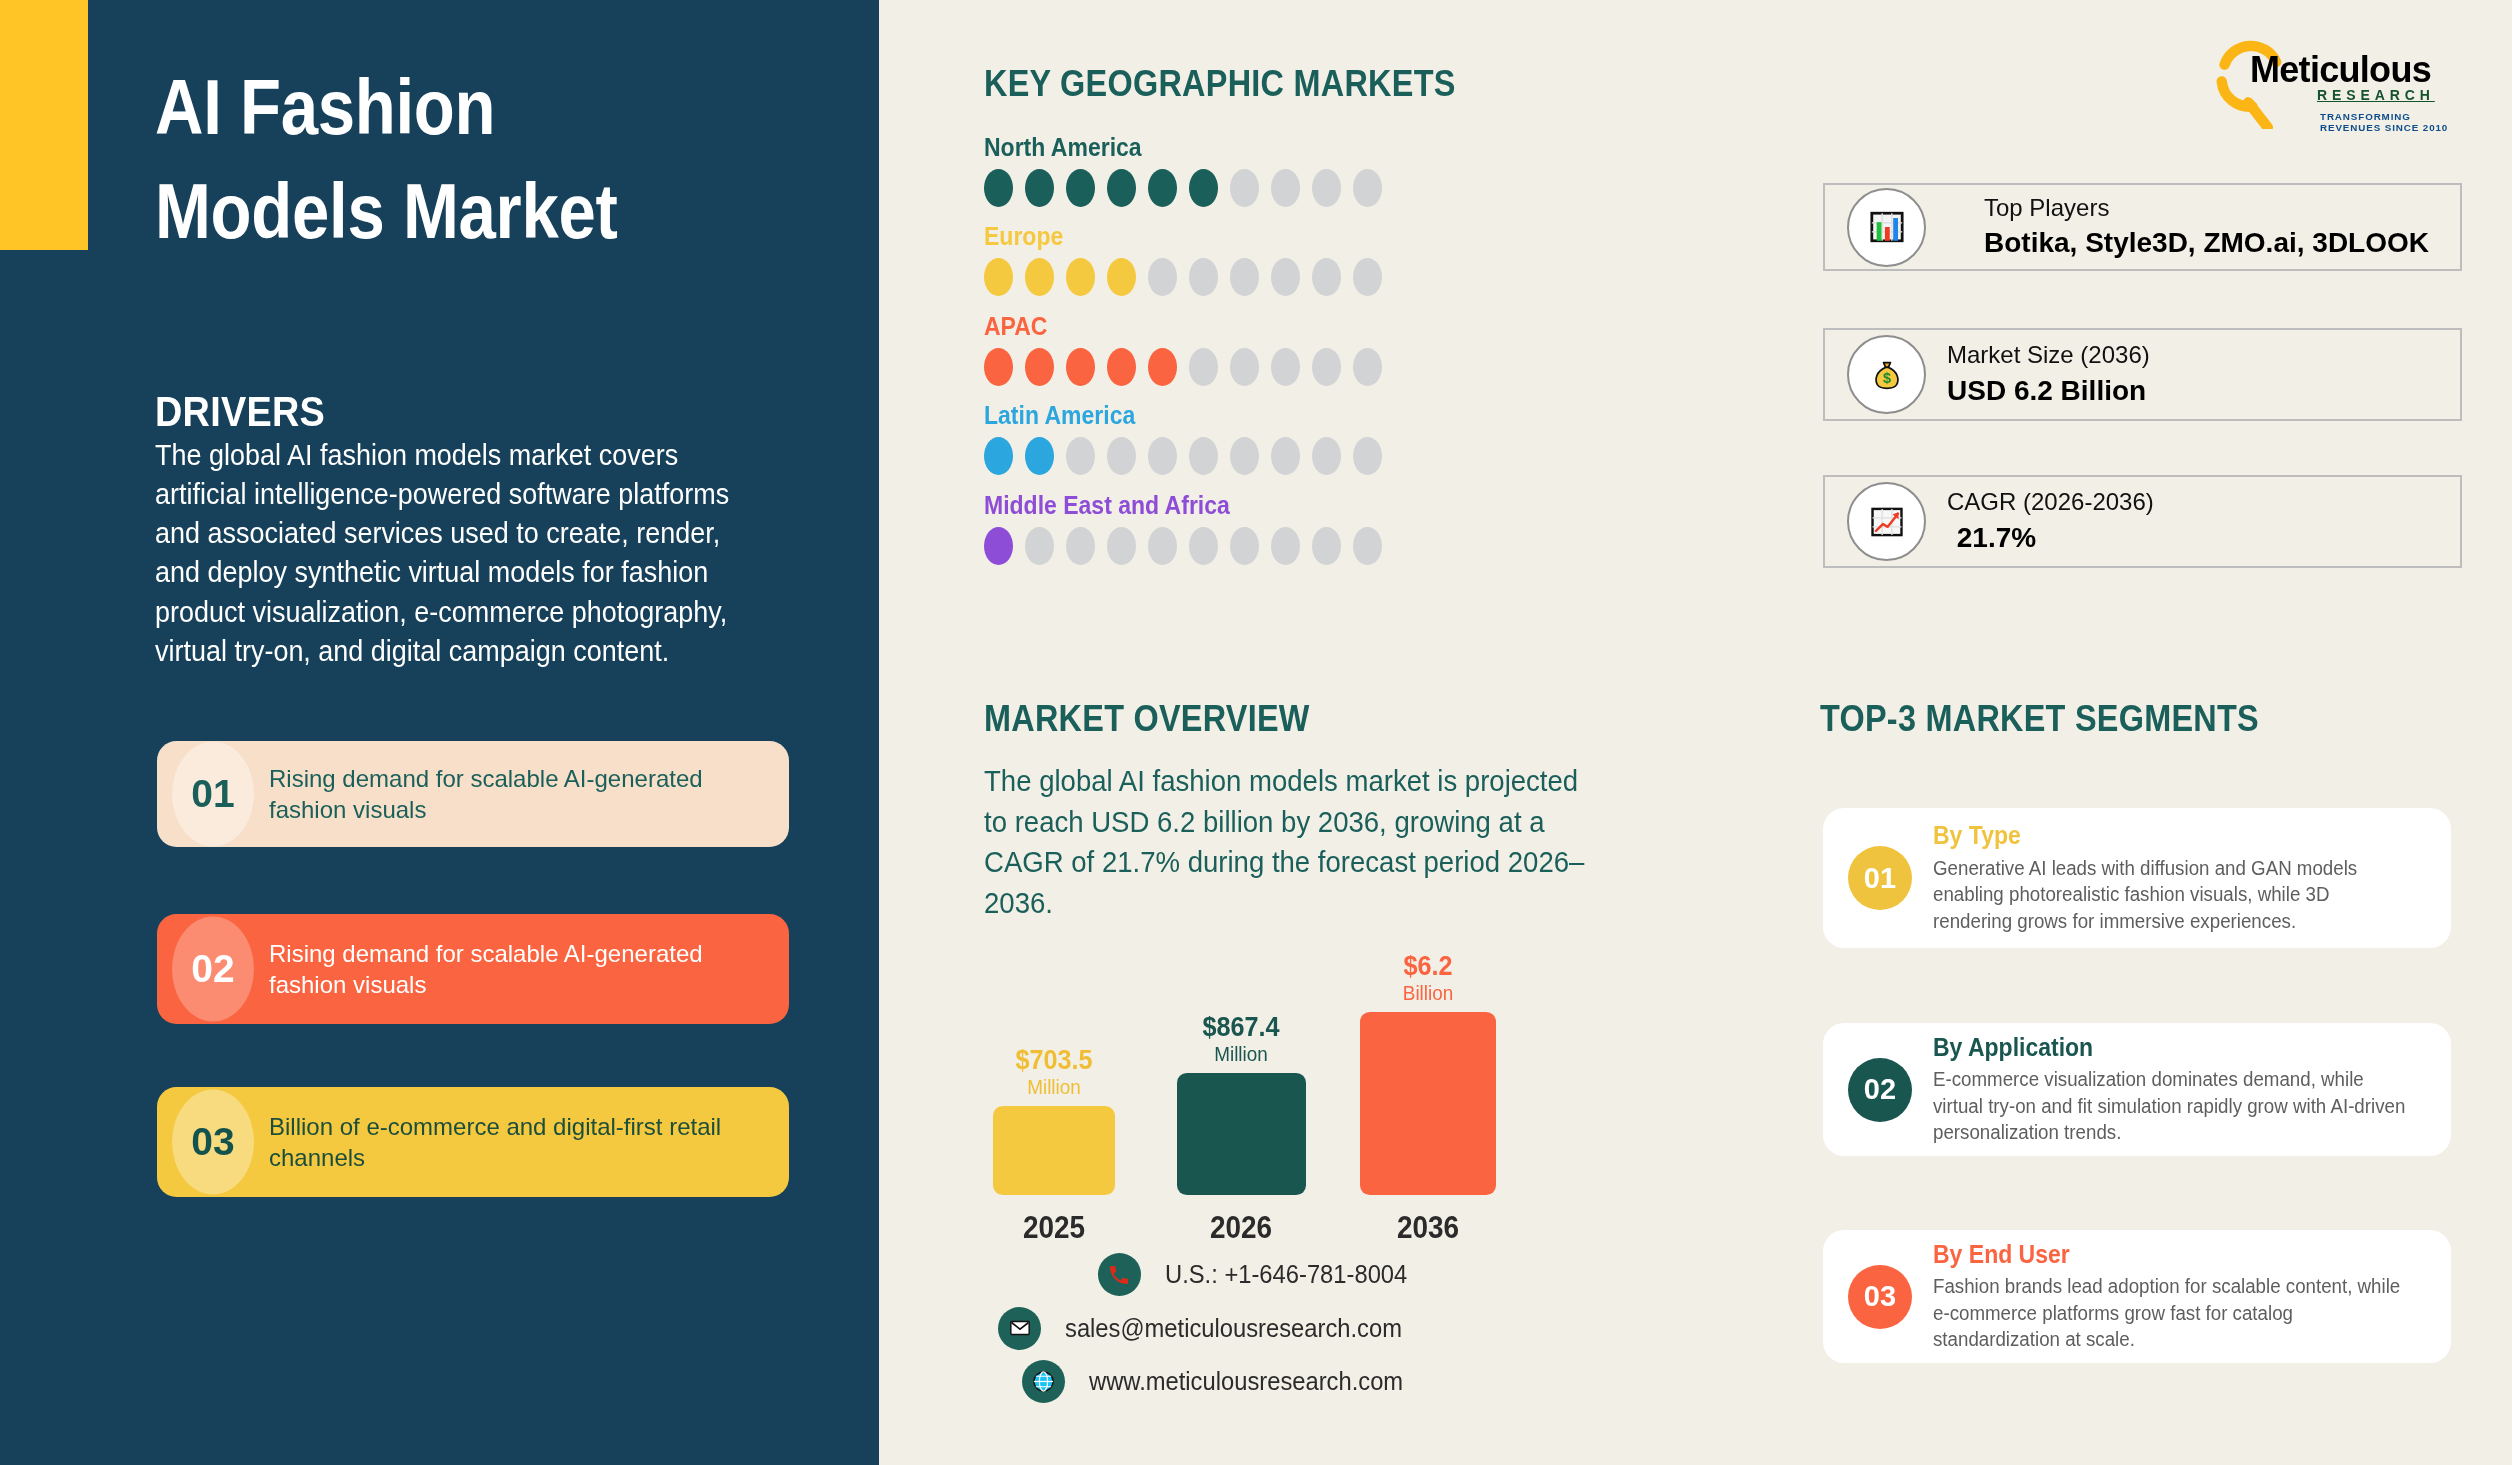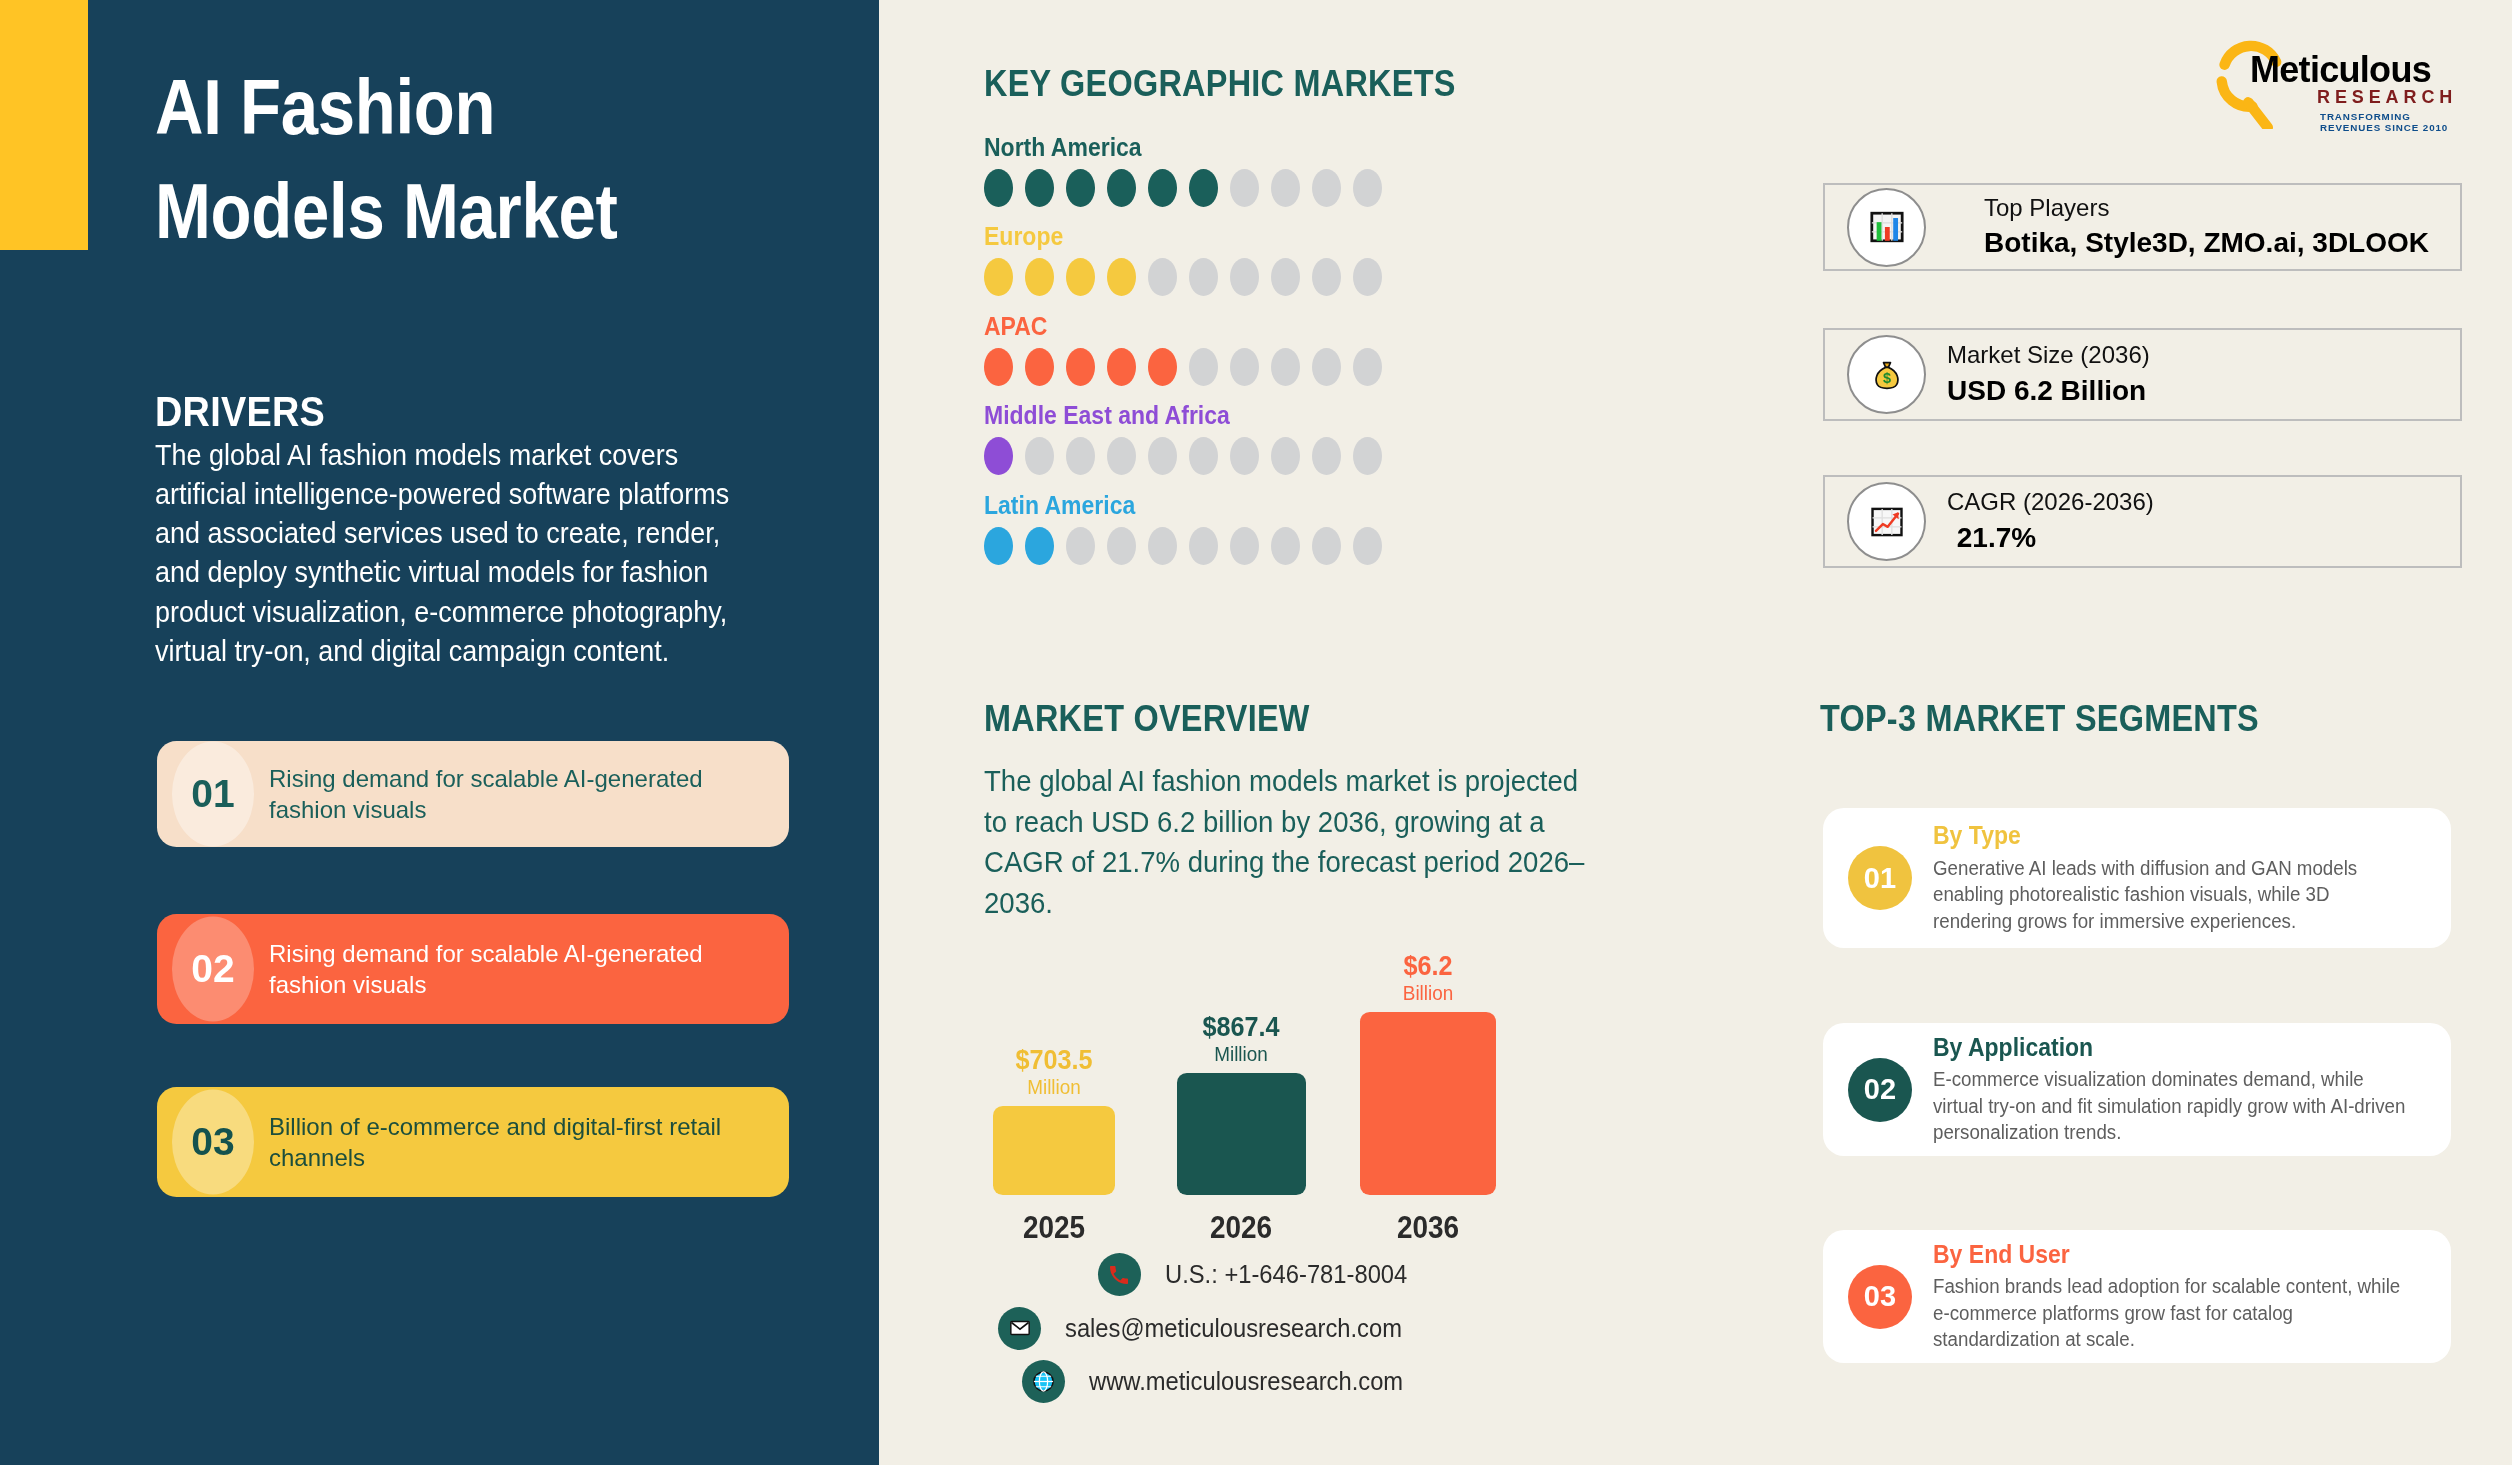--- a/index.html
+++ b/index.html
@@ -122,21 +122,21 @@
                  transform-origin:left center; }
 
   
   #logo{ position:absolute; left:2212px; top:38px; width:258px; height:91px; }
   #logo-main{
     position:absolute; left:38px; top:11px;
     font-size:36px; font-weight:700; color:#000000; letter-spacing:-0.7px;
   }
   #logo-sub{
     position:absolute; left:105px; top:49px;
-    font-size:18px; font-weight:700; color:#7f1d1d; letter-spacing:4.9px;
+    font-size:14px; font-weight:700; color:#14532d; letter-spacing:4.9px;text-decoration:underline;
   }
   #logo-tag{
     position:absolute; left:108px; top:73px;
     font-size:9.8px; font-weight:700; color:#0E4D8B; letter-spacing:0.9px;
   }
 
   .stat-card{
     position:absolute; left:1823px; width:635px;
     border:2.1px solid #BDBDBD; background:#F2EFE6;
     display:flex; align-items:center;
@@ -256,39 +256,39 @@
         <div class="dot" style="background: rgb(251, 100, 64);"></div>
         <div class="dot" style="background: rgb(251, 100, 64);"></div>
         <div class="dot"></div>
         <div class="dot"></div>
         <div class="dot"></div>
         <div class="dot"></div>
         <div class="dot"></div>
       </div>
     </div>
     <div class="geo-row">
-      <div class="geo-label" style="color: rgb(142, 77, 214);">Middle East and Africa</div>
-      <div class="geo-dots">
-        <div class="dot" style="background: rgb(142, 77, 214);"></div>
-        <div class="dot"></div>
-        <div class="dot"></div>
-        <div class="dot"></div>
-        <div class="dot"></div>
-        <div class="dot"></div>
-        <div class="dot"></div>
-        <div class="dot"></div>
-        <div class="dot"></div>
-        <div class="dot"></div>
-      </div>
-    </div>
-    <div class="geo-row">
       <div class="geo-label" style="color: rgb(43, 166, 222);">Latin America</div>
       <div class="geo-dots">
         <div class="dot" style="background: rgb(43, 166, 222);"></div>
         <div class="dot" style="background: rgb(43, 166, 222);"></div>
+        <div class="dot"></div>
+        <div class="dot"></div>
+        <div class="dot"></div>
+        <div class="dot"></div>
+        <div class="dot"></div>
+        <div class="dot"></div>
+        <div class="dot"></div>
+        <div class="dot"></div>
+      </div>
+    </div>
+    <div class="geo-row">
+      <div class="geo-label" style="color: rgb(142, 77, 214);">Middle East and Africa</div>
+      <div class="geo-dots">
+        <div class="dot" style="background: rgb(142, 77, 214);"></div>
+        <div class="dot"></div>
         <div class="dot"></div>
         <div class="dot"></div>
         <div class="dot"></div>
         <div class="dot"></div>
         <div class="dot"></div>
         <div class="dot"></div>
         <div class="dot"></div>
         <div class="dot"></div>
       </div>
     </div>

